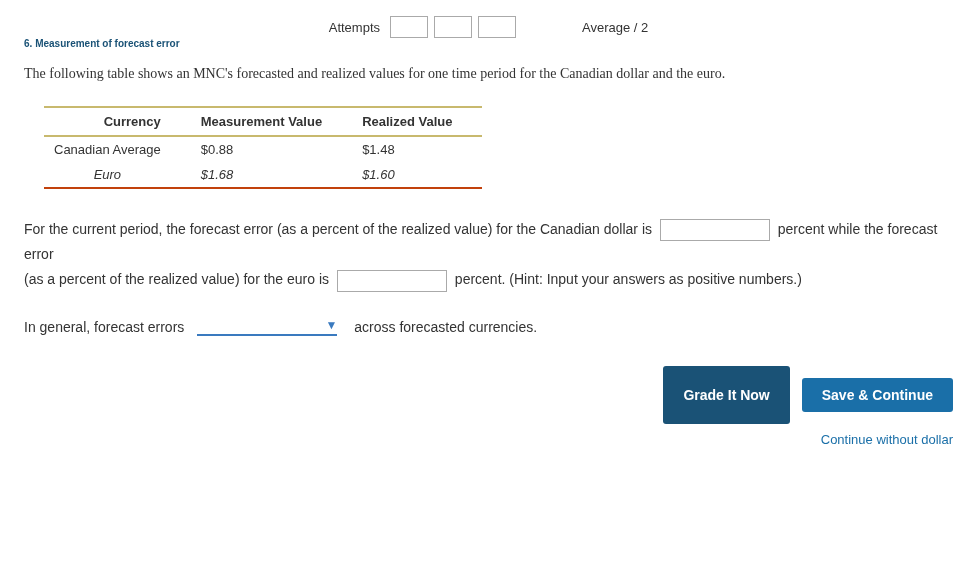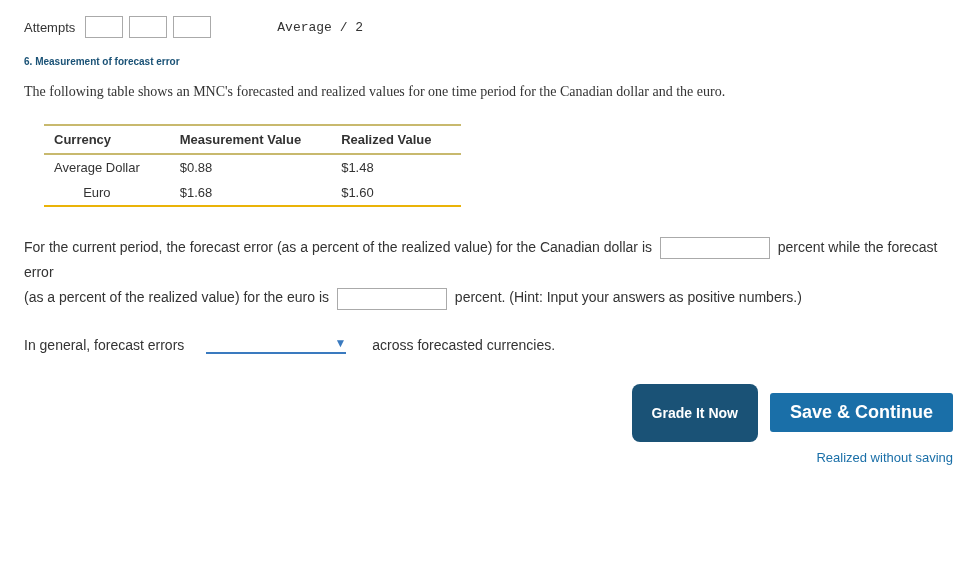--- a/index.html
+++ b/index.html
@@ -10,38 +10,37 @@
       background: #fff;
       padding: 16px 24px;
       width: 977px;
       min-height: 577px;
     }
 
     .attempts-row {
       display: flex;
       align-items: center;
       gap: 6px;
-      margin-bottom: 18px;
+      justify-content: center;
     }
     .attempts-label {
       font-size: 13px;
       color: #333;
       margin-right: 4px;
     }
     .attempts-box {
       width: 38px;
       height: 22px;
       border: 1px solid #aaa;
       display: inline-block;
     }
     .average-text {
       margin-left: 60px;
       font-size: 13px;
       color: #333;
-      font-family: Liberation Mono, monospace;
     }
 
     .section-title {
       color: #1a5276;
       font-weight: bold;
       font-size: 10px;
       margin-bottom: 14px;
     }
 
     .description {
@@ -55,40 +54,41 @@
     .data-table {
       border-collapse: collapse;
       margin-bottom: 28px;
       margin-left: 20px;
     }
     .data-table thead tr {
       border-top: 2px solid #c8b96e;
       border-bottom: 2px solid #c8b96e;
     }
     .data-table tbody tr:last-child {
-      border-bottom: 2px solid #eab308;
+      border-bottom: 2px solid #c2410c;
+      font-style: italic;
     }
     .data-table th {
       font-weight: bold;
       font-size: 13px;
       padding: 6px 30px 6px 10px;
       text-align: left;
       color: #333;
     }
     .data-table td {
       font-size: 13px;
       padding: 5px 30px 5px 10px;
       text-align: left;
       color: #333;
     }
     .data-table td:first-child {
       text-align: center;
     }
     .data-table th:first-child {
-      text-align: left;
+      text-align: right;
       padding-left: 10px;
     }
 
     .question-block {
       font-size: 14px;
       color: #333;
       line-height: 1.8;
       margin-bottom: 25px;
     }
     .inline-input {
@@ -96,21 +96,21 @@
       width: 110px;
       height: 22px;
       border: 1px solid #aaa;
       vertical-align: middle;
       margin: 0 4px;
     }
 
     .dropdown-row {
       display: flex;
       align-items: center;
-      gap: 16px;
+      gap: 7px;
       margin-bottom: 30px;
       font-size: 14px;
     }
     .dropdown-label-before {
       margin-right: 6px;
     }
     .dropdown-container {
       display: inline-flex;
       align-items: center;
       border-bottom: 2px solid #3a7abf;
@@ -142,28 +142,28 @@
       margin-bottom: 8px;
     }
     .btn-grade {
       background-color: #1a5276;
       color: #fff;
       border: none;
       padding: 21px 20px;
       font-size: 14px;
       font-weight: bold;
       cursor: pointer;
-      border-radius: 8px;
+      border-radius: 3px;
     }
     .btn-save {
       background-color: #1a6fa8;
       color: #fff;
       border: none;
       padding: 9px 20px;
-      font-size: 18px;
+      font-size: 14px;
       font-weight: bold;
       cursor: pointer;
       border-radius: 3px;
     }
     .continue-link-row {
       display: flex;
       justify-content: flex-end;
     }
     .continue-link {
       color: #1a6fa8;
@@ -193,21 +193,21 @@
 <table class="data-table">
   <thead>
     <tr>
       <th>Currency</th>
       <th>Measurement Value</th>
       <th>Realized Value</th>
     </tr>
   </thead>
   <tbody>
     <tr>
-      <td>Average Dollar</td>
+      <td>Canadian Average</td>
       <td>$0.88</td>
       <td>$1.48</td>
     </tr>
     <tr>
       <td>Euro</td>
       <td>$1.68</td>
       <td>$1.60</td>
     </tr>
   </tbody>
 </table>
@@ -230,14 +230,14 @@
   </div>
   <span class="dropdown-label-after">across forecasted currencies.</span>
 </div>
 
 <div class="buttons-row">
   <button class="btn-grade">Grade It Now</button>
   <button class="btn-save">Save &amp; Continue</button>
 </div>
 
 <div class="continue-link-row">
-  <a class="continue-link">Realized without saving</a>
+  <a class="continue-link">Continue without dollar</a>
 </div>
 
 </body></html>

